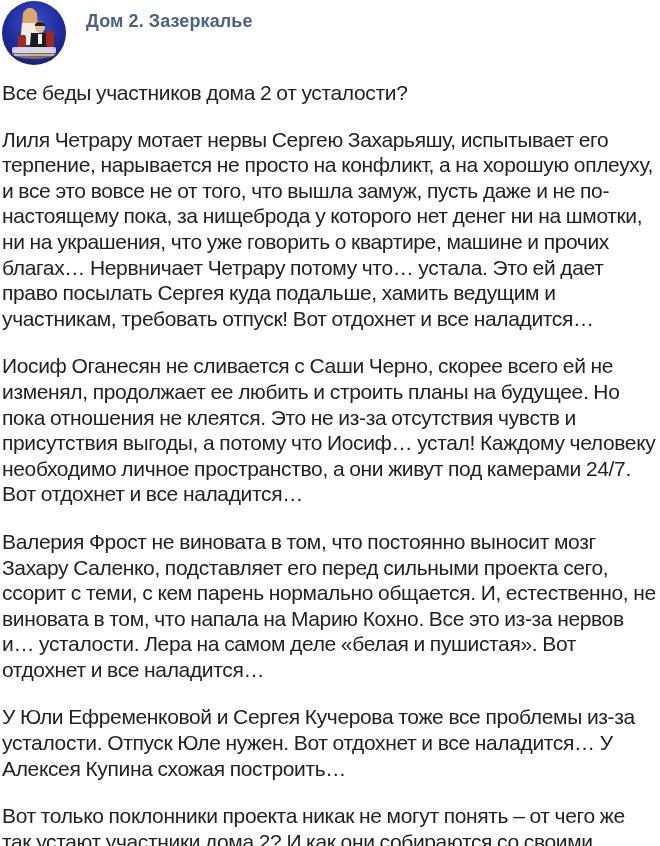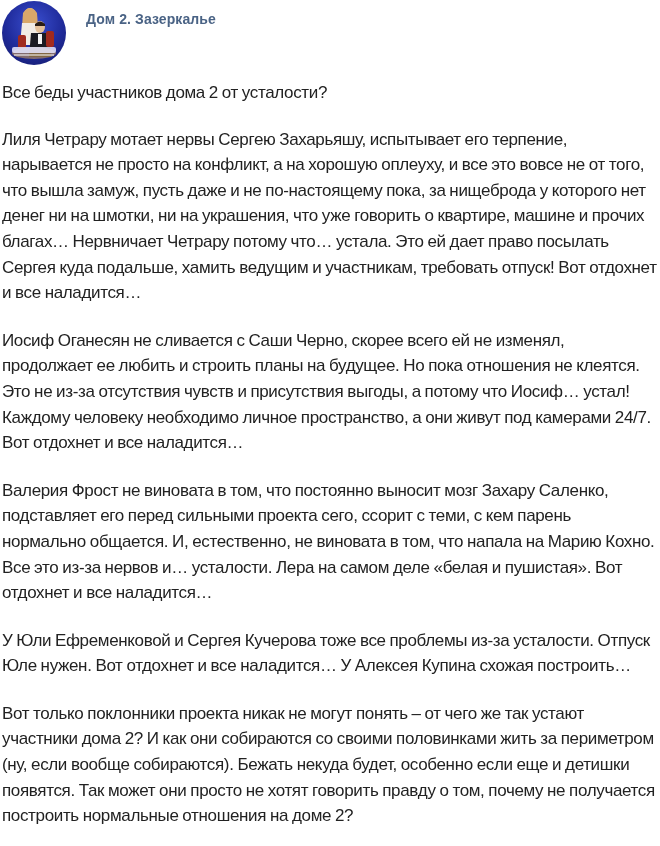--- a/index.html
+++ b/index.html
@@ -30,34 +30,34 @@
       height: 64px;
       border-radius: 50%;
       overflow: hidden;
       background: radial-gradient(circle at 50% 35%, #3a4fd0 0%, #1f2a9a 55%, #131a66 100%);
     }
     .avatar svg { display: block; }
     .channel-name {
       position: absolute;
       left: 86px;
       top: 11px;
-      font-size: 14px;
+      font-size: 18px;
       font-weight: bold;
       color: #4a6385;
       letter-spacing: 0.1px;
     }
     .article {
       position: absolute;
       left: 2px;
       top: 80px;
       width: 656px;
     }
     .para {
       margin: 0 0 22px 0;
-      font-size: 17px;
+      font-size: 21px;
       line-height: 25.6px;
       color: #222222;
       font-stretch: condensed;
       letter-spacing: -0.35px;
       word-spacing: -0.5px;
     }
     .para.title { margin-bottom: 21px; }
   </style>
 </head>
 <body>

